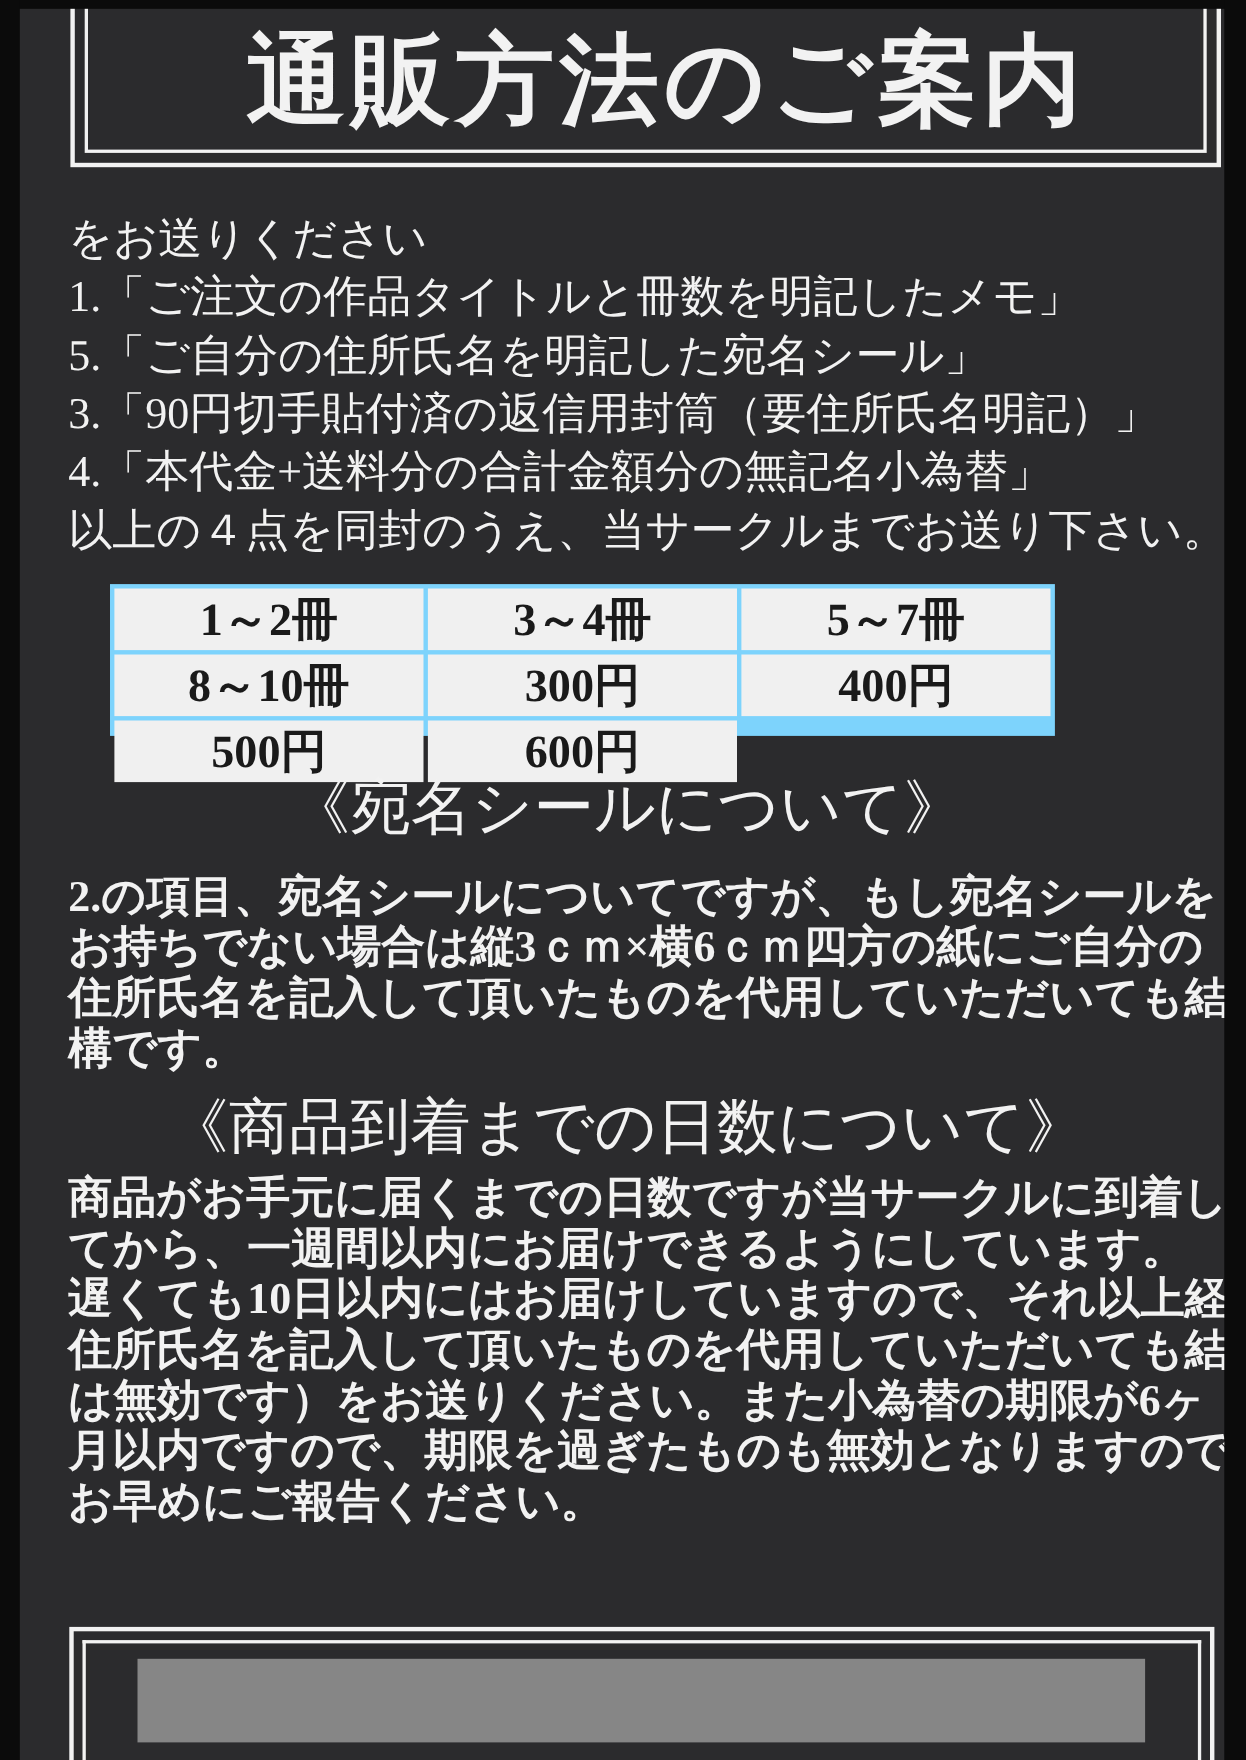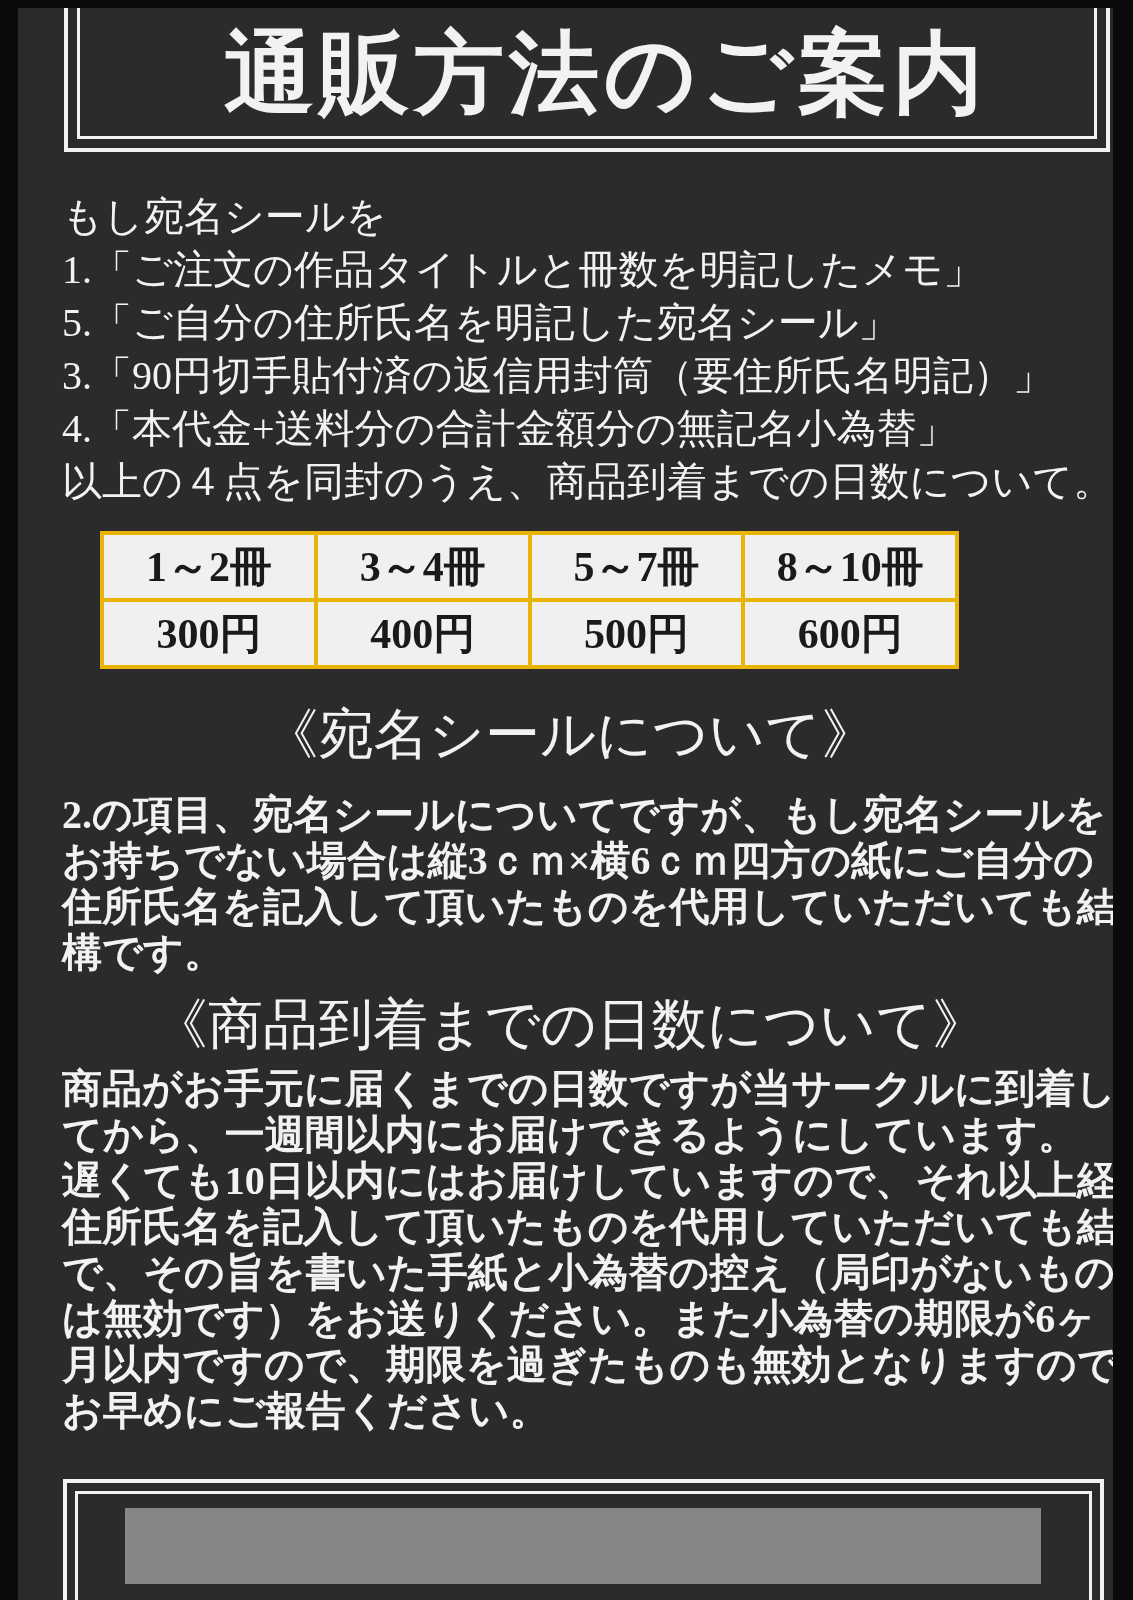--- a/index.html
+++ b/index.html
@@ -25,22 +25,22 @@
   .title-text{
     font-size:90px;letter-spacing:5px;white-space:nowrap;
     padding-top:14px;font-weight:bold;margin-left:38px;
   }
 
   .intro{position:absolute;left:62px;top:190px;font-size:40px;line-height:53px;}
   .intro .line{white-space:nowrap;}
 
   .price-table{
     position:absolute;left:100px;top:531px;width:859px;height:138px;
-    background:#eab308;box-sizing:border-box;padding:4px;
-    display:grid;grid-template-columns:repeat(4,1fr);grid-template-rows:1fr 1fr;gap:4px;
+    background:#7dd3fc;box-sizing:border-box;padding:4px;
+    display:grid;grid-template-columns:repeat(3,1fr);grid-template-rows:1fr 1fr;gap:4px;
   }
   .cell{
     background:#f0f0f0;color:#1a1a1a;font-size:42px;font-weight:bold;
     display:flex;align-items:center;justify-content:center;white-space:nowrap;
   }
 
   .section-heading{
     position:absolute;left:30px;width:1080px;text-align:center;
     font-size:55px;font-weight:normal;white-space:nowrap;
   }
@@ -70,26 +70,26 @@
 
 <div class="page">
 
   <div class="title-box">
     <div class="title-box-inner">
       <div class="title-text">通販方法のご案内</div>
     </div>
   </div>
 
   <div class="intro">
-    <div class="line">もし宛名シールを</div>
+    <div class="line">をお送りください</div>
     <div class="line">1.「ご注文の作品タイトルと冊数を明記したメモ」</div>
     <div class="line">5.「ご自分の住所氏名を明記した宛名シール」</div>
     <div class="line">3.「90円切手貼付済の返信用封筒（要住所氏名明記）」</div>
     <div class="line">4.「本代金+送料分の合計金額分の無記名小為替」</div>
-    <div class="line">以上の４点を同封のうえ、商品到着までの日数について。</div>
+    <div class="line">以上の４点を同封のうえ、当サークルまでお送り下さい。</div>
   </div>
 
   <div class="price-table">
     <div class="cell">1～2冊</div>
     <div class="cell">3～4冊</div>
     <div class="cell">5～7冊</div>
     <div class="cell">8～10冊</div>
     <div class="cell">300円</div>
     <div class="cell">400円</div>
     <div class="cell">500円</div>
@@ -105,21 +105,20 @@
     <div class="line">構です。</div>
   </div>
 
   <div class="section-heading heading-delivery">《商品到着までの日数について》</div>
 
   <div class="para para-delivery">
     <div class="line">商品がお手元に届くまでの日数ですが当サークルに到着し</div>
     <div class="line">てから、一週間以内にお届けできるようにしています。</div>
     <div class="line">遅くても10日以内にはお届けしていますので、それ以上経</div>
     <div class="line">住所氏名を記入して頂いたものを代用していただいても結</div>
-    <div class="line">で、その旨を書いた手紙と小為替の控え（局印がないもの</div>
     <div class="line">は無効です）をお送りください。また小為替の期限が6ヶ</div>
     <div class="line">月以内ですので、期限を過ぎたものも無効となりますので</div>
     <div class="line">お早めにご報告ください。</div>
   </div>
 
   <div class="bottom-box">
     <div class="bottom-box-inner"></div>
   </div>
   <div class="redacted"></div>
 

